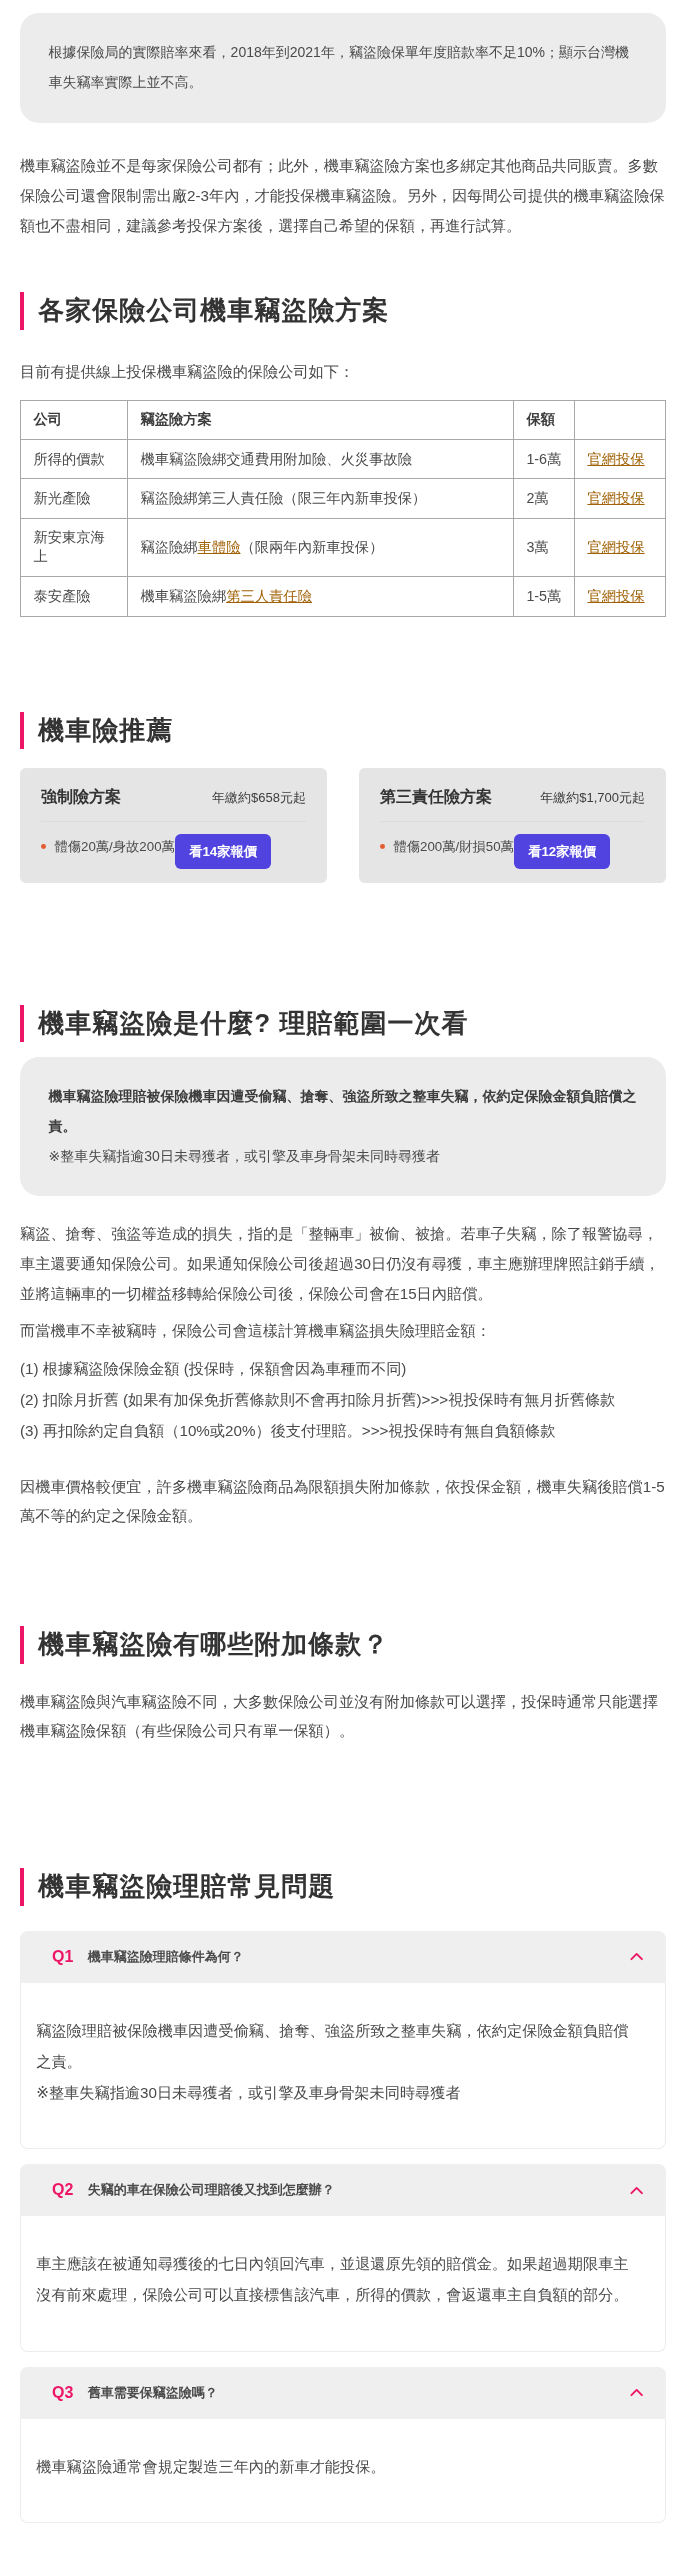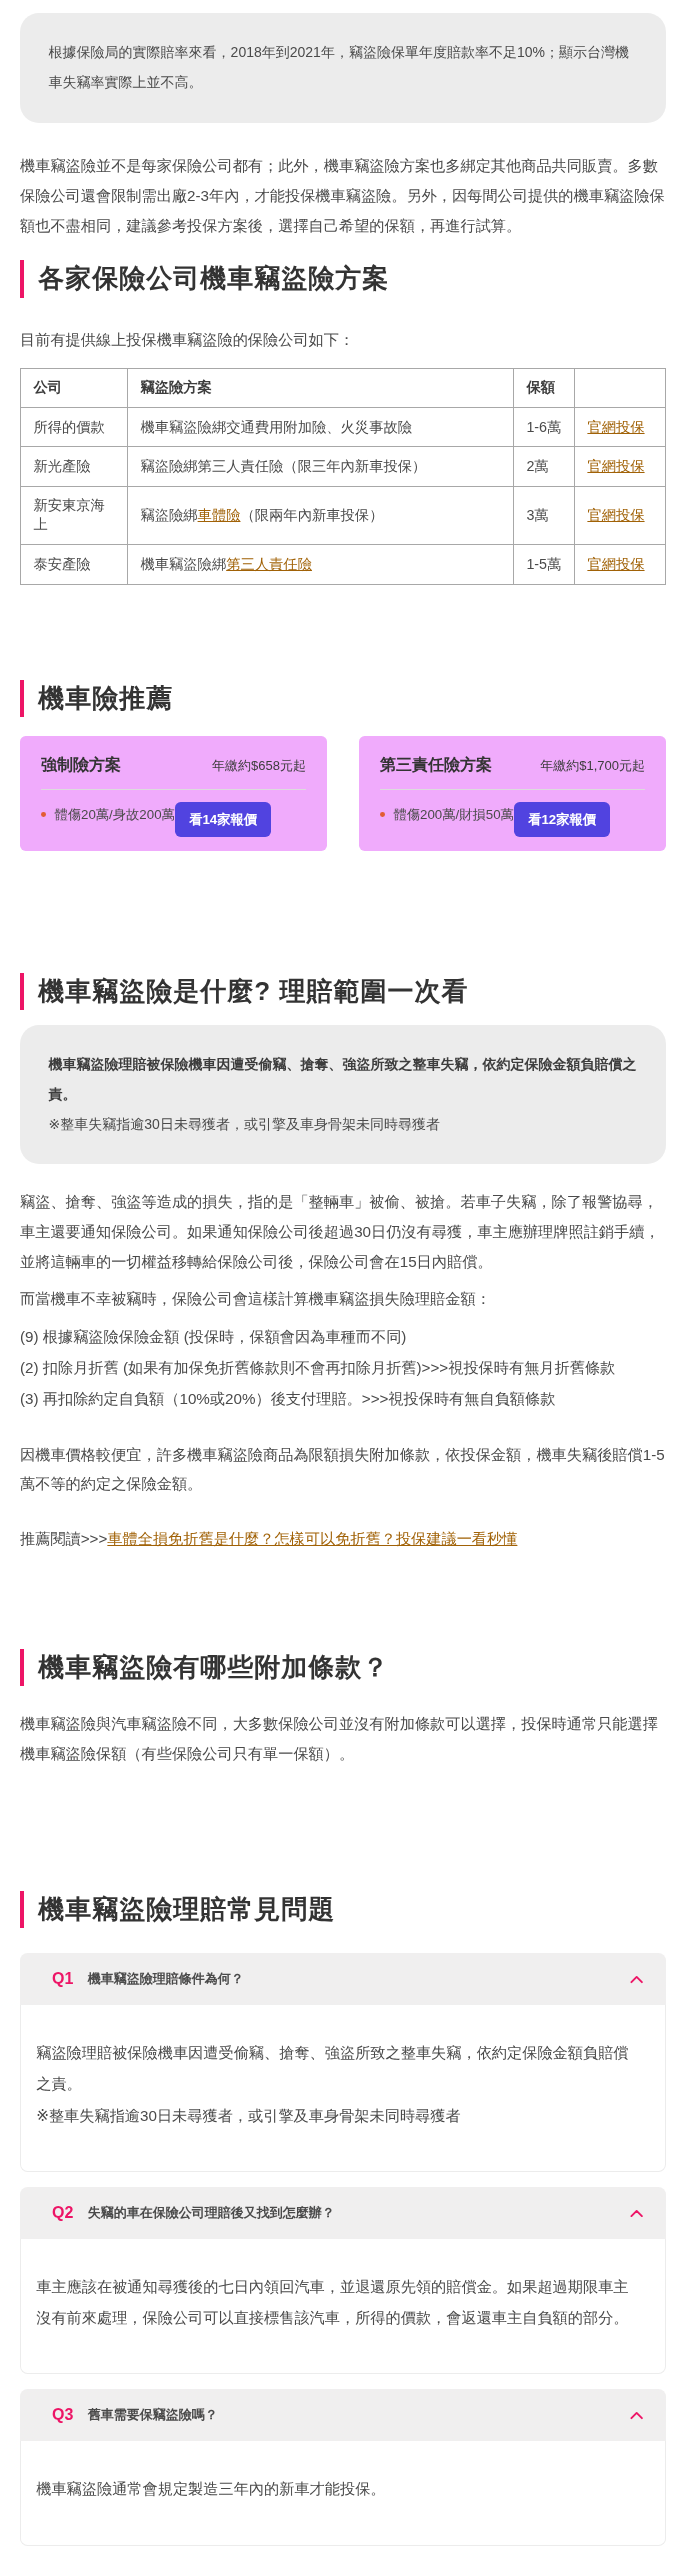--- a/index.html
+++ b/index.html
@@ -29,21 +29,21 @@
   .section-title {
     margin:0;
     font-size:26px;
     font-weight:700;
     color:#333333;
     line-height:1.45;
     border-left:4.8px solid #ed1566;
     padding-left:14.3px;
     letter-spacing:1px;
   }
-  .mt-h2-sm { margin-top:20px; }
+  .mt-h2-sm { margin-top:52px; }
   .mt-h2-md { margin-top:95px; }
   .mt-h2-lg { margin-top:122px; }
 
   
   .lead { margin-top:27px; }
   table.plans {
     width:100%;
     border-collapse:collapse;
     margin-top:13.3px;
     font-size:14.3px;
@@ -63,21 +63,21 @@
   a.plain-link, .plain-link {
     color:#a16207;
     text-decoration:underline;
     cursor:pointer;
   }
 
   
   .cards { display:flex; gap:32px; margin-top:19px; }
   .card {
     flex:1;
-    background:#f0abfc;
+    background:#e5e5e5;
     border-radius:5.7px;
     padding:19px 21px 13.3px 21px;
   }
   .card-head {
     display:flex;
     justify-content:space-between;
     align-items:baseline;
     padding-bottom:12.4px;
     border-bottom:1px solid #dcdcdc;
   }
@@ -227,30 +227,27 @@
 
   <div class="gray-box mt-box">
     <div class="strong">機車竊盜險理賠被保險機車因遭受偷竊、搶奪、強盜所致之整車失竊，依約定保險金額負賠償之責。</div>
     <div>※整車失竊指逾30日未尋獲者，或引擎及車身骨架未同時尋獲者</div>
   </div>
 
   <p class="para mt-p1">竊盜、搶奪、強盜等造成的損失，指的是「整輛車」被偷、被搶。若車子失竊，除了報警協尋，車主還要通知保險公司。如果通知保險公司後超過30日仍沒有尋獲，車主應辦理牌照註銷手續，並將這輛車的一切權益移轉給保險公司後，保險公司會在15日內賠償。</p>
   <p class="para mt-p2">而當機車不幸被竊時，保險公司會這樣計算機車竊盜損失險理賠金額：</p>
 
   <div class="calc-list">
-    <p>(9) 根據竊盜險保險金額 (投保時，保額會因為車種而不同)</p>
+    <p>(1) 根據竊盜險保險金額 (投保時，保額會因為車種而不同)</p>
     <p>(2) 扣除月折舊 (如果有加保免折舊條款則不會再扣除月折舊)&gt;&gt;&gt;視投保時有無月折舊條款</p>
     <p>(3) 再扣除約定自負額（10%或20%）後支付理賠。&gt;&gt;&gt;視投保時有無自負額條款</p>
   </div>
 
   <p class="para mt-p3">因機車價格較便宜，許多機車竊盜險商品為限額損失附加條款，依投保金額，機車失竊後賠償1-5萬不等的約定之保險金額。</p>
 
-  <p class="read-more">
-    <span>推薦閱讀&gt;&gt;&gt;</span><a class="plain-link">車體全損免折舊是什麼？怎樣可以免折舊？投保建議一看秒懂</a>
-  </p>
 
   <h2 class="section-title mt-h2-md">機車竊盜險有哪些附加條款？</h2>
   <p class="para mt-p1">機車竊盜險與汽車竊盜險不同，大多數保險公司並沒有附加條款可以選擇，投保時通常只能選擇機車竊盜險保額（有些保險公司只有單一保額）。</p>
 
   <h2 class="section-title mt-h2-lg">機車竊盜險理賠常見問題</h2>
 
   <div class="faq-list">
 
     <div class="faq-item">
       <div class="faq-header">

